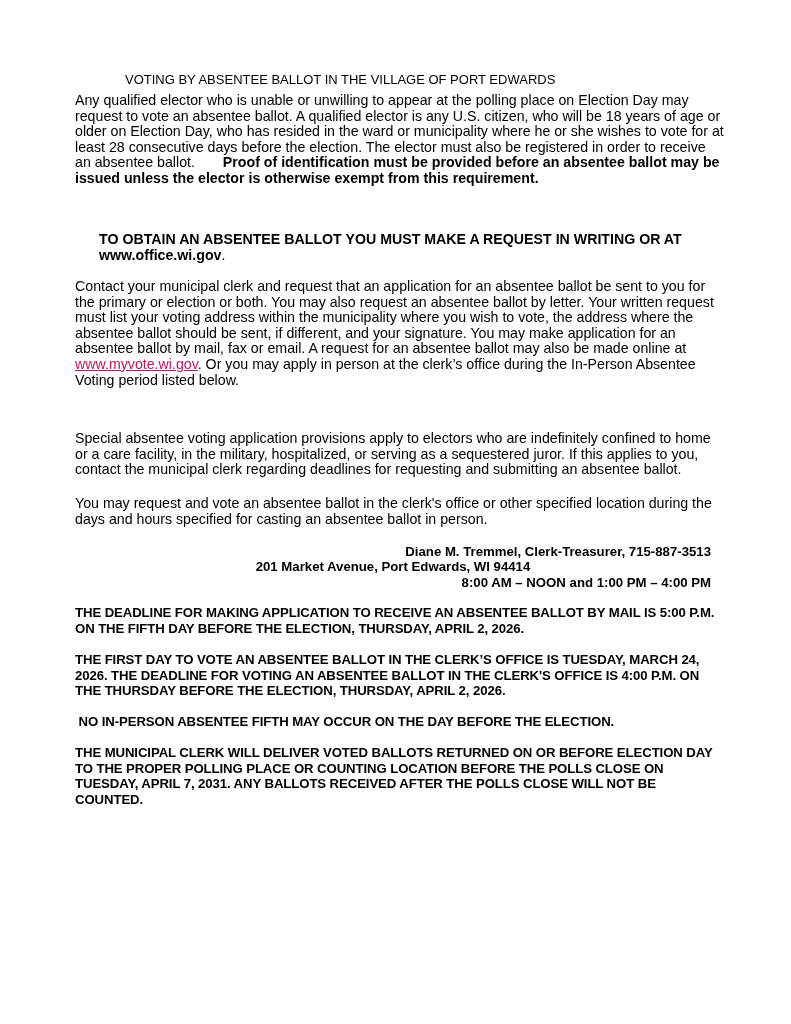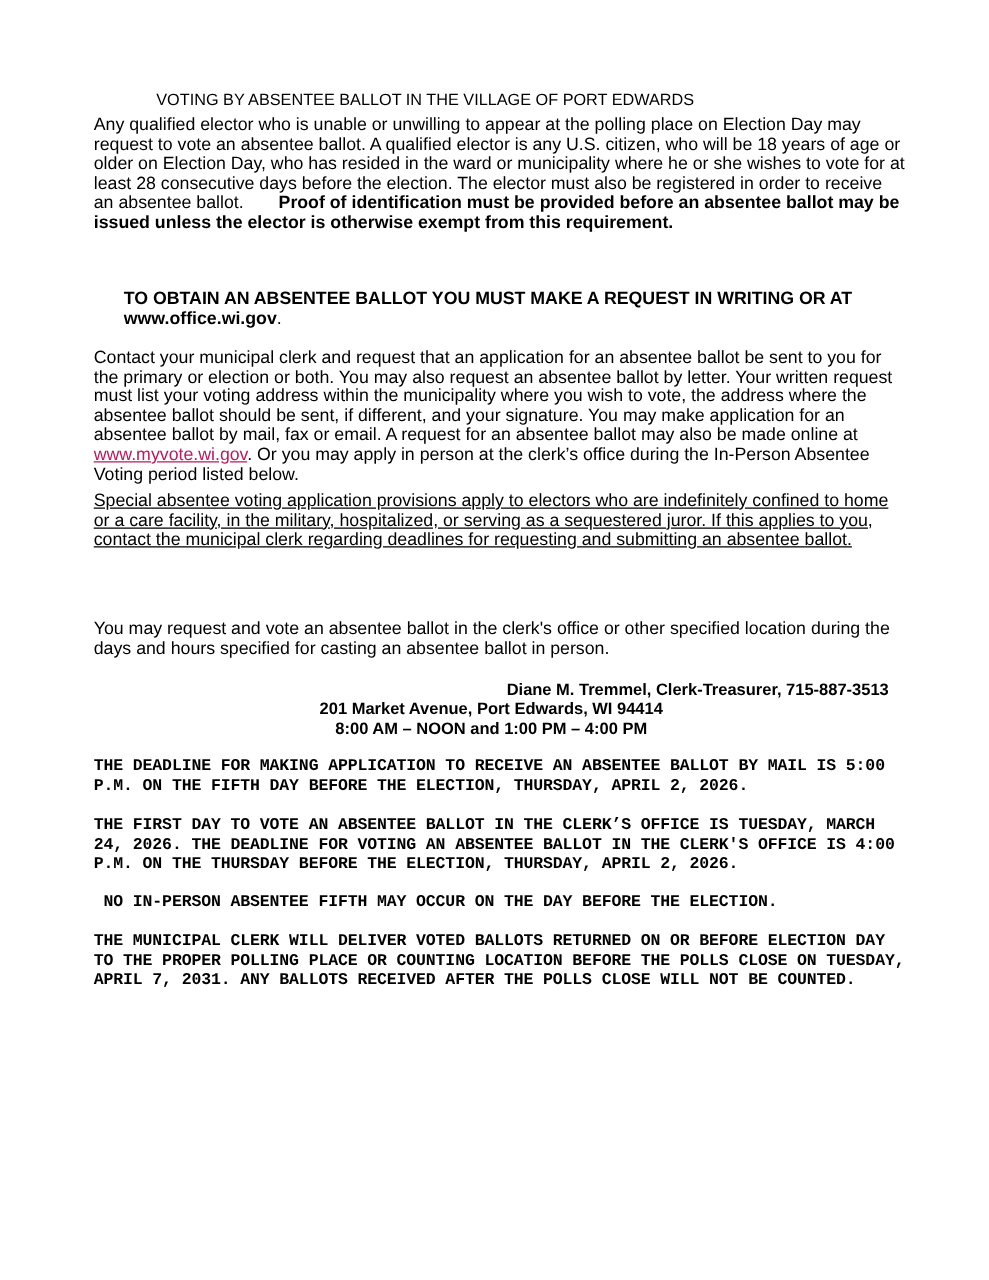--- a/index.html
+++ b/index.html
@@ -9,43 +9,43 @@
       font-size: 14.2px; line-height: 15.6px;
     }
     .title {
       position: absolute; left: 125px; top: 72px; white-space: nowrap;
       font-weight: normal; font-size: 13px; letter-spacing: 0;
     }
     .para { position: absolute; left: 75px; width: 650px; margin: 0; }
     .b { font-weight: bold; margin-left: 24px; }
     .link { color: #be185d; text-decoration: underline; }
     .center { position: absolute; left: 75px; width: 636px; text-align: center; font-weight: bold; font-size: 13.2px; line-height: 15.5px; }
-    .caps { font-weight: bold; font-size: 13.2px; line-height: 15.6px; letter-spacing: -0.1px; font-family: Liberation Mono, monospace; }
+    .caps { font-weight: bold; font-size: 13.2px; line-height: 15.6px; letter-spacing: -0.1px; }
   </style>
 </head>
 <body>
 
 <div class="title">VOTING BY ABSENTEE BALLOT IN THE VILLAGE OF PORT EDWARDS</div>
 
 <p class="para" style="top:93px;">
   <span>Any qualified elector who is unable or unwilling to appear at the polling place on Election Day may request to vote an absentee ballot.  A qualified elector is any U.S. citizen, who will be 18 years of age or older on Election Day, who has resided in the ward or municipality where he or she wishes to vote for at least 28 consecutive days before the election.  The elector must also be registered in order to receive an absentee ballot.   </span><span class="b">Proof of identification must be provided before an absentee ballot may be issued unless the elector is otherwise exempt from this requirement.</span>
 </p>
 
 <p class="para b" style="top:232px;">
   <span>TO OBTAIN AN ABSENTEE BALLOT YOU MUST MAKE A REQUEST IN WRITING OR AT www.office.wi.gov</span><span style="font-weight:normal">.</span>
 </p>
 
 <p class="para" style="top:279px;">
   <span>Contact your municipal clerk and request that an application for an absentee ballot be sent to you for the primary or election or both.  You may also request an absentee ballot by letter.  Your written request must list your voting address within the municipality where you wish to vote, the address where the absentee ballot should be sent, if different, and your signature.  You may make application for an absentee ballot by mail, fax or email.  A request for an absentee ballot may also be made online at </span><a class="link" href="#">www.myvote.wi.gov</a><span>.  Or you may apply in person at the clerk’s office during the In-Person Absentee Voting period listed below.</span>
 </p>
 
-<p class="para" style="top:394px;text-decoration:underline;">Special absentee voting application provisions apply to electors who are indefinitely confined to home or a care facility, in the military, hospitalized, or serving as a sequestered juror.  If this applies to you, contact the municipal clerk regarding deadlines for requesting and submitting an absentee ballot.</p>
+<p class="para" style="top:431px;">Special absentee voting application provisions apply to electors who are indefinitely confined to home or a care facility, in the military, hospitalized, or serving as a sequestered juror.  If this applies to you, contact the municipal clerk regarding deadlines for requesting and submitting an absentee ballot.</p>
 
 <p class="para" style="top:496px;">You may request and vote an absentee ballot in the clerk's office or other specified location during the days and hours specified for casting an absentee ballot in person.</p>
 
 <div class="center" style="top:544px;text-align:right;">Diane M. Tremmel, Clerk-Treasurer, 715-887-3513</div>
 <div class="center" style="top:559px;">201 Market Avenue, Port Edwards, WI  94414</div>
-<div class="center" style="top:575px;">8:00 AM – NOON and 1:00 PM – 4:00 PM</div>
+<div class="center" style="top:575px;text-align:right;">8:00 AM – NOON and 1:00 PM – 4:00 PM</div>
 
 <p class="para caps" style="top:605px;">THE DEADLINE FOR MAKING APPLICATION TO RECEIVE AN ABSENTEE BALLOT BY MAIL IS 5:00 P.M. ON THE FIFTH DAY BEFORE THE ELECTION, THURSDAY, APRIL 2, 2026.</p>
 <p class="para caps" style="top:652px;">THE FIRST DAY TO VOTE AN ABSENTEE BALLOT IN THE CLERK’S OFFICE IS TUESDAY, MARCH 24, 2026.  THE DEADLINE FOR VOTING AN ABSENTEE BALLOT IN THE CLERK'S OFFICE IS 4:00 P.M. ON THE THURSDAY BEFORE THE ELECTION, THURSDAY, APRIL 2, 2026.</p>
 <p class="para caps" style="top:714px; white-space:pre;"> NO IN-PERSON ABSENTEE FIFTH MAY OCCUR ON THE DAY BEFORE THE ELECTION.</p>
 <p class="para caps" style="top:745px;">THE MUNICIPAL CLERK WILL DELIVER VOTED BALLOTS RETURNED ON OR BEFORE ELECTION DAY TO THE PROPER POLLING PLACE OR COUNTING LOCATION BEFORE THE POLLS CLOSE ON TUESDAY, APRIL 7, 2031.   ANY BALLOTS RECEIVED AFTER THE POLLS CLOSE WILL NOT BE COUNTED.</p>
 
 </body></html>

